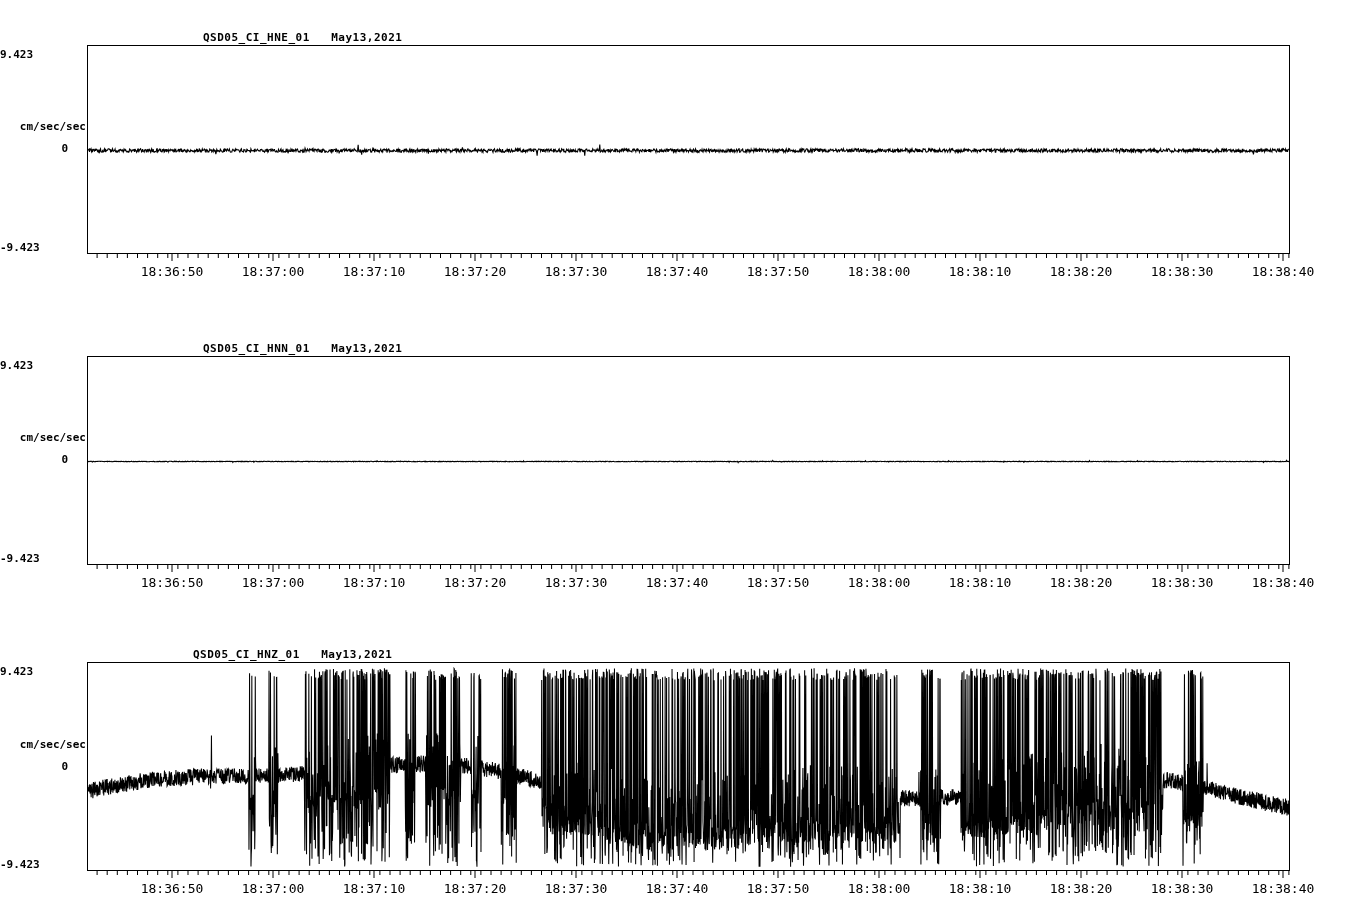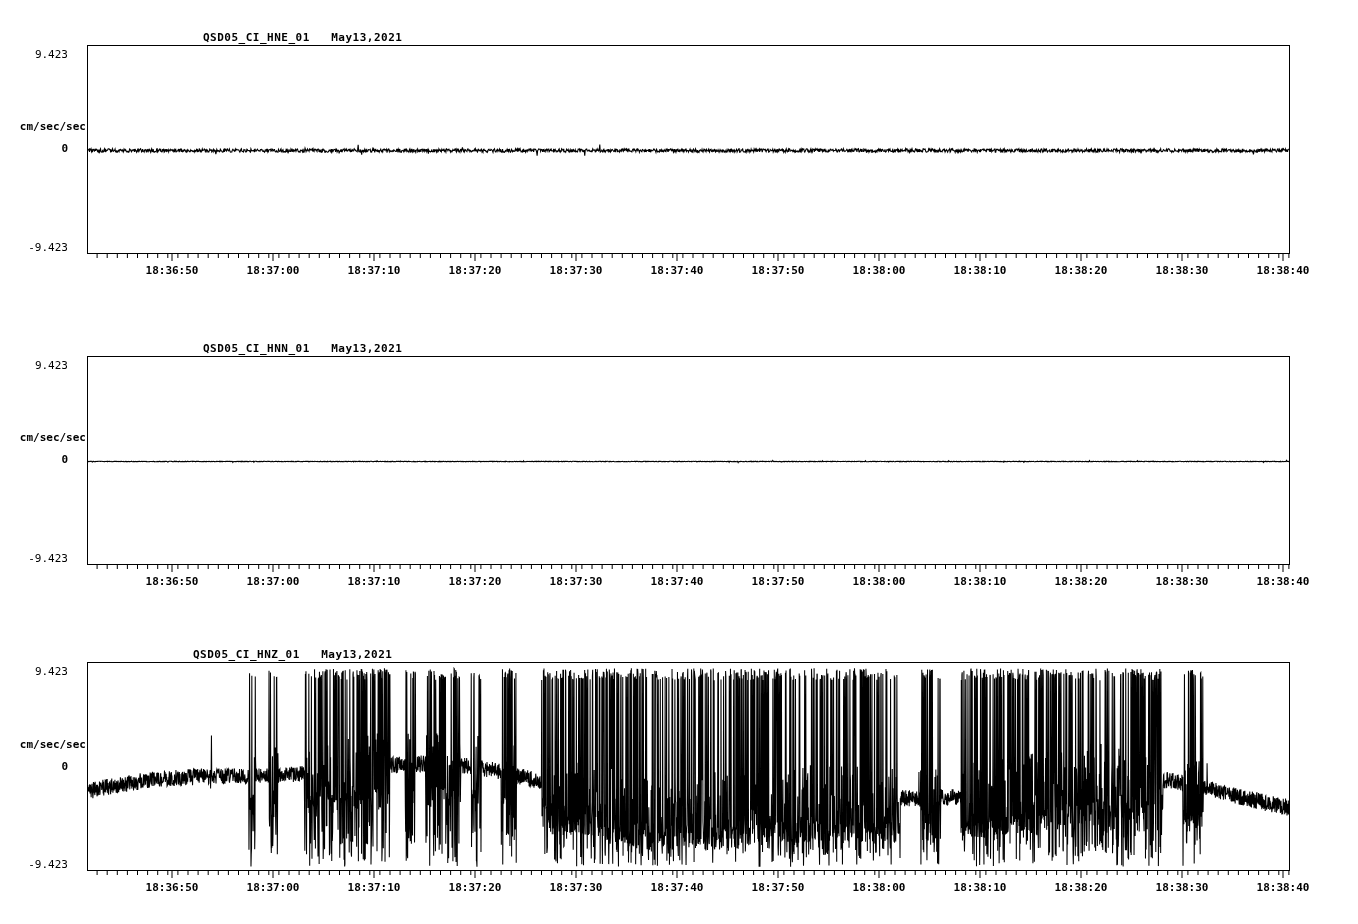--- a/index.html
+++ b/index.html
@@ -37,22 +37,22 @@
     font-weight: bold;
     letter-spacing: 0.5px;
     white-space: pre;
     color: #000000;
     padding-left: 17px;
   }
   .axis-label-top,
   .axis-label-bottom {
     position: absolute;
     font-size: 11px;
-    font-weight: normal;
-    text-align: right;
+    font-weight: bold;
+    text-align: left;
     white-space: pre;
     color: #000000;
   }
   .axis-label-mid {
     position: absolute;
     font-size: 11px;
     font-weight: bold;
     text-align: right;
     white-space: pre;
     color: #000000;
@@ -60,22 +60,22 @@
   .units-label {
     position: absolute;
     font-size: 11px;
     font-weight: bold;
     text-align: right;
     white-space: pre;
     color: #000000;
   }
   .tick-label {
     position: absolute;
-    font-size: 11px;
-    font-weight: bold;
+    font-size: 13px;
+    font-weight: normal;
     white-space: pre;
     color: #000000;
     text-align: center;
     transform: translateX(-50%);
   }
   .trace-svg {
     position: absolute;
     top: 0;
     left: 0;
   }

